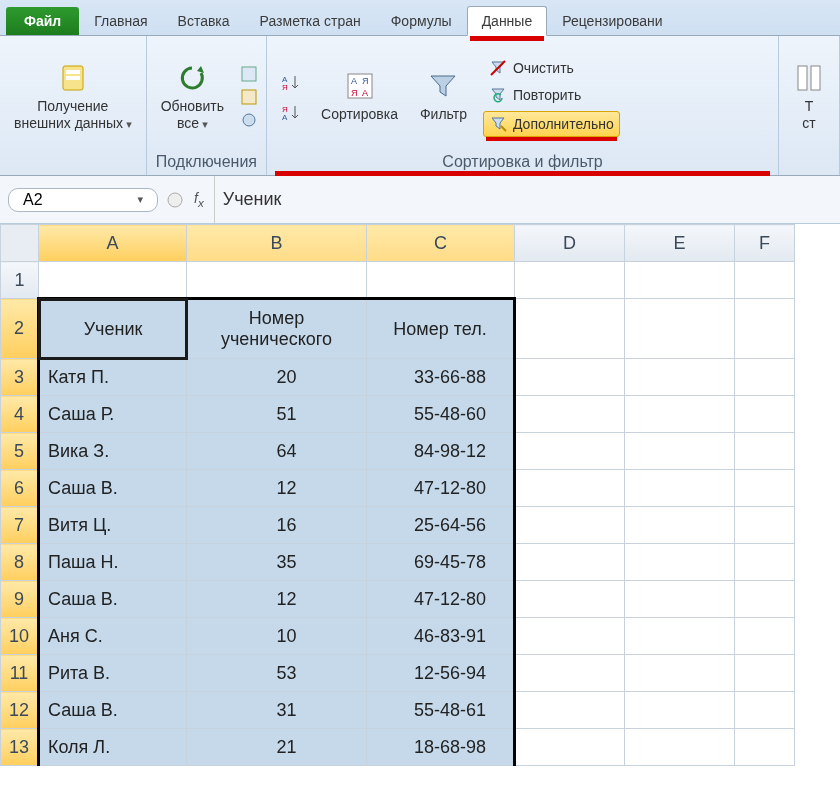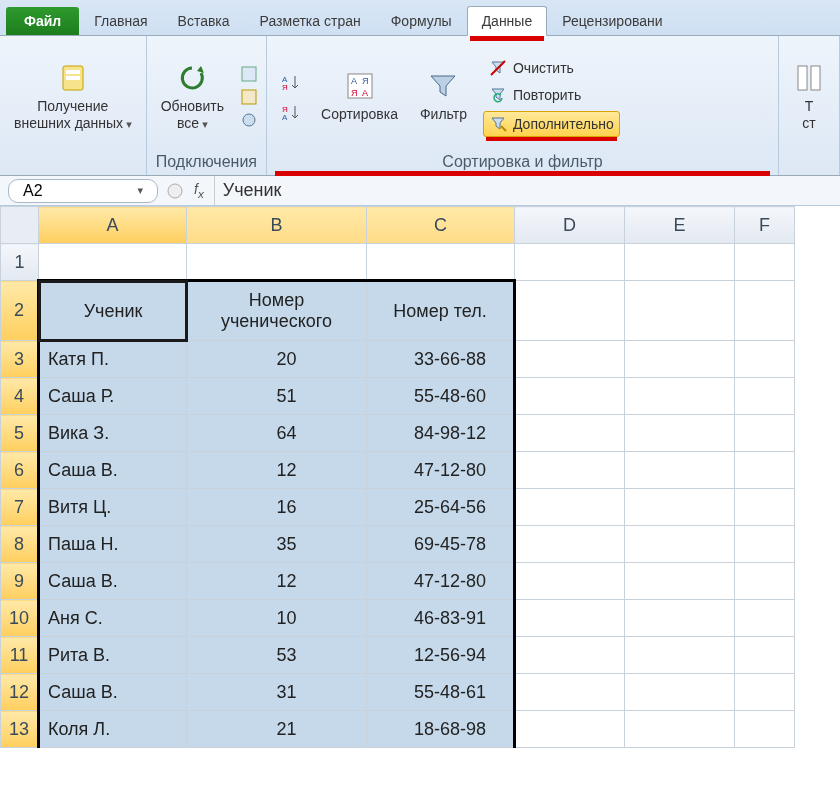--- a/index.html
+++ b/index.html
@@ -24,21 +24,21 @@
     .smallstack { display:flex; flex-direction:column; gap:5px; }
     .smallbtn { display:flex; align-items:center; gap:6px; padding:2px 6px; border-radius:3px; cursor:pointer; font-size:14px; color:#333; }
     .smallbtn.highlight { background: linear-gradient(#ffe89a,#ffd34e); border:1px solid #d9a400; padding:3px 5px; position:relative; }
     .smallbtn.highlight::after { content:""; position:absolute; left:2px; right:2px; bottom:-5px; height:4px; background:#d90000; }
     
     
     .icon { width:32px; height:32px; display:inline-flex; align-items:center; justify-content:center; }
     .icon-sm { width:18px; height:18px; }
     
     
-    .fbar { display:flex; align-items:center; border-bottom:1px solid #b8cadd; height:30px; background:#f3f6fb; }
+    .fbar { display:flex; align-items:center; border-bottom:1px solid #b8cadd; height:48px; background:#f3f6fb; }
     .namebox { width:150px; border:1px solid #aab8c8; border-radius:10px; margin:0 8px; padding:2px 14px; background:#fff; display:flex; align-items:center; justify-content:space-between; font-size:16px; }
     .fx { font-style:italic; color:#555; padding:0 10px;text-align:center; }
     .fval { flex:1; font-size:18px; color:#333; padding-left:8px; border-left:1px solid #ccc; height:100%; display:flex; align-items:center; }
     
     
     .grid-wrap { position:relative; }
     table.grid { border-collapse:collapse; table-layout:fixed; }
     table.grid th, table.grid td { border:1px solid #c8d2dc; font-size:18px; height:37px; }
     .corner { width:38px; background:#e8edf4; }
     .colh { background: linear-gradient(#f4f7fb,#e3e9f1); color:#3b4a5a; text-align:center; width:148px; font-weight:normal; }

